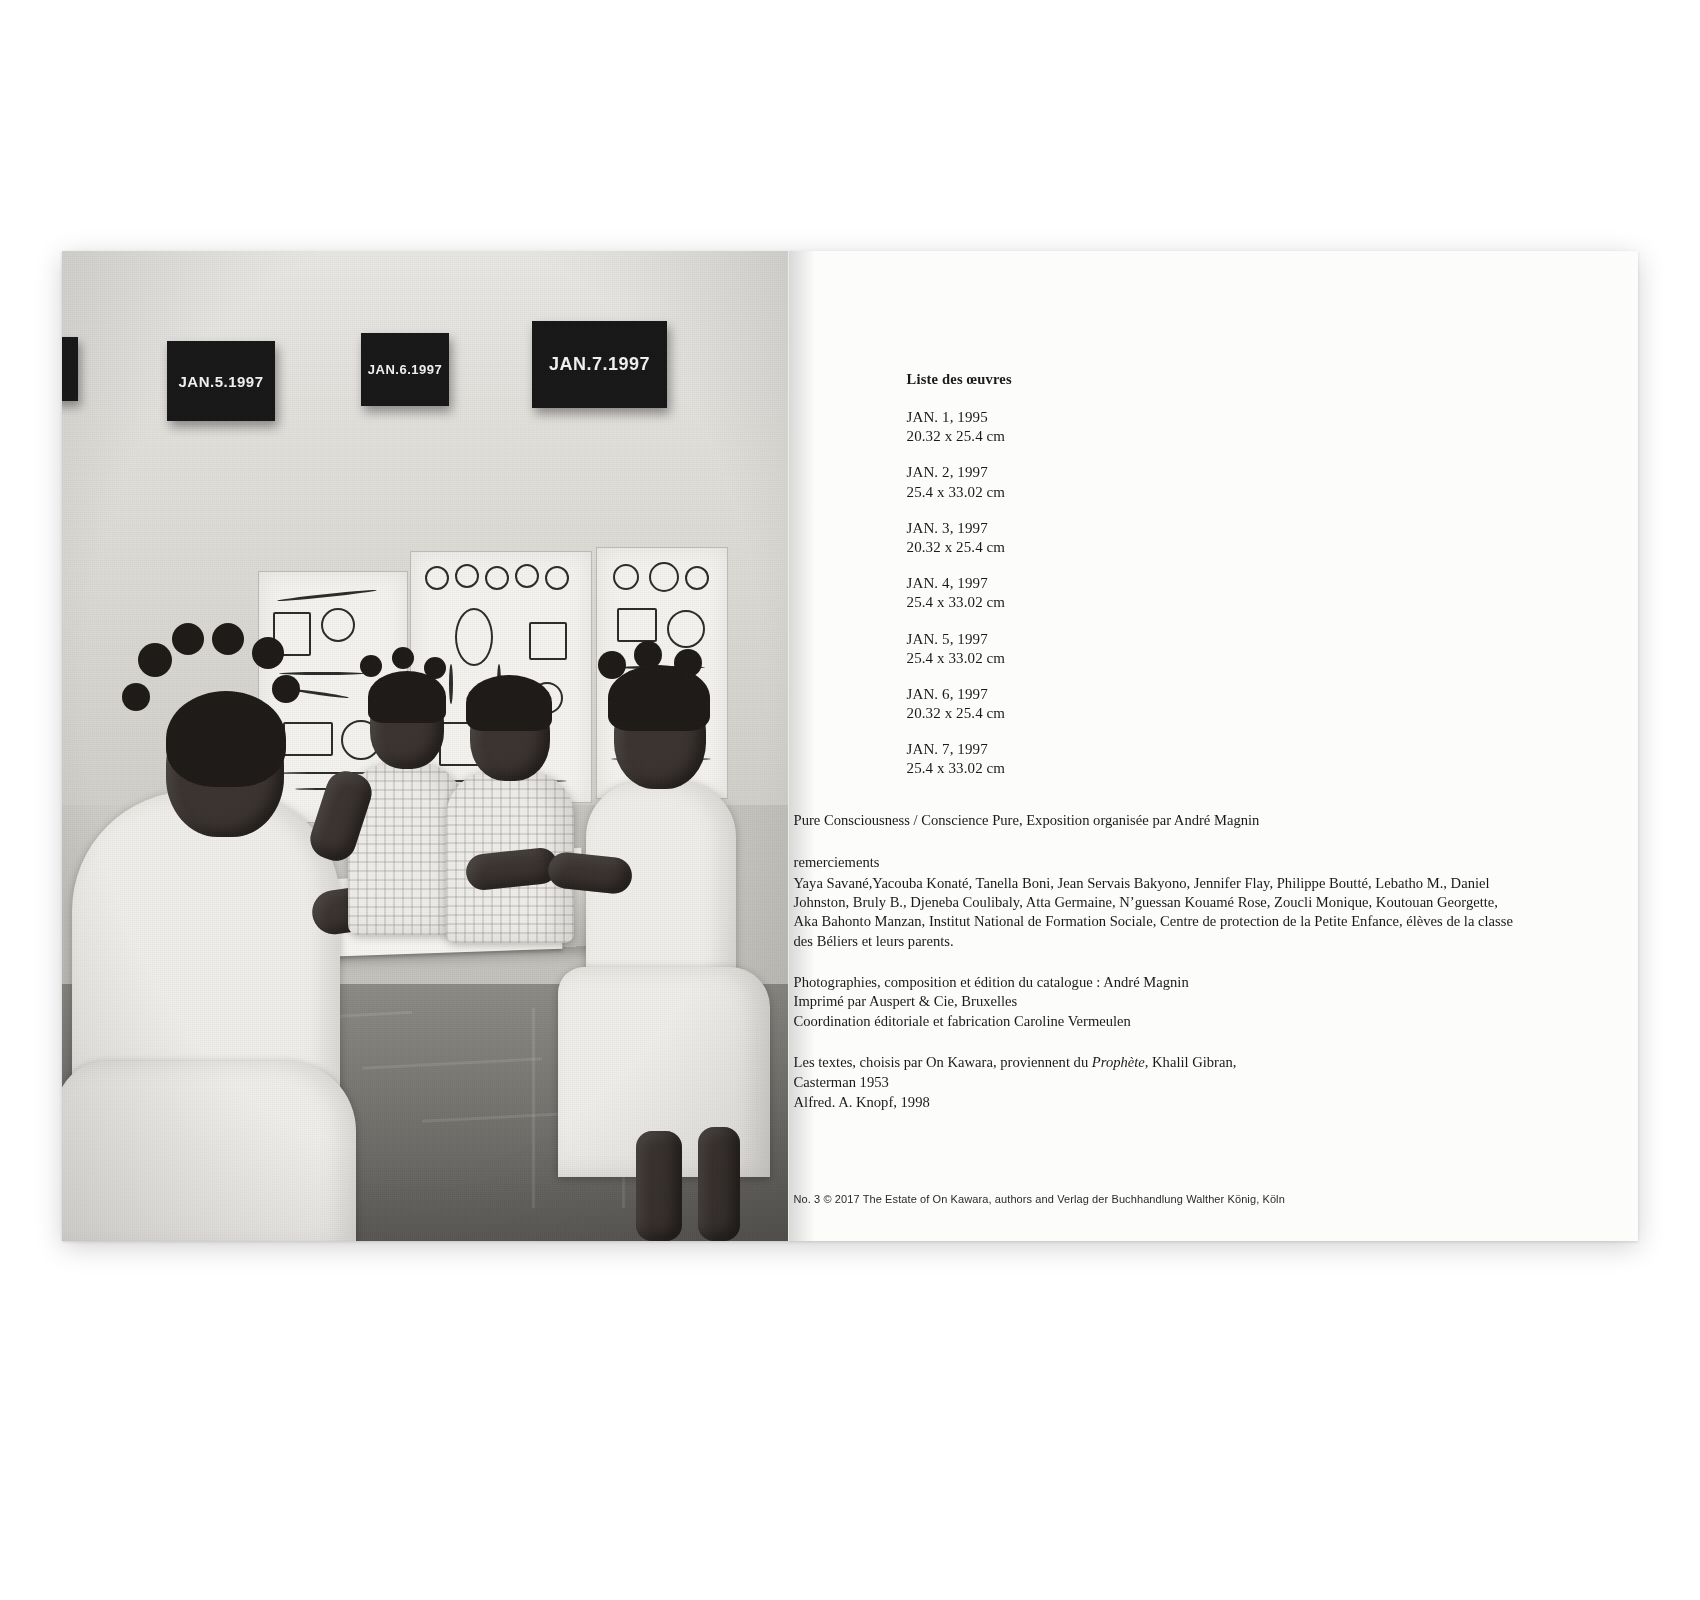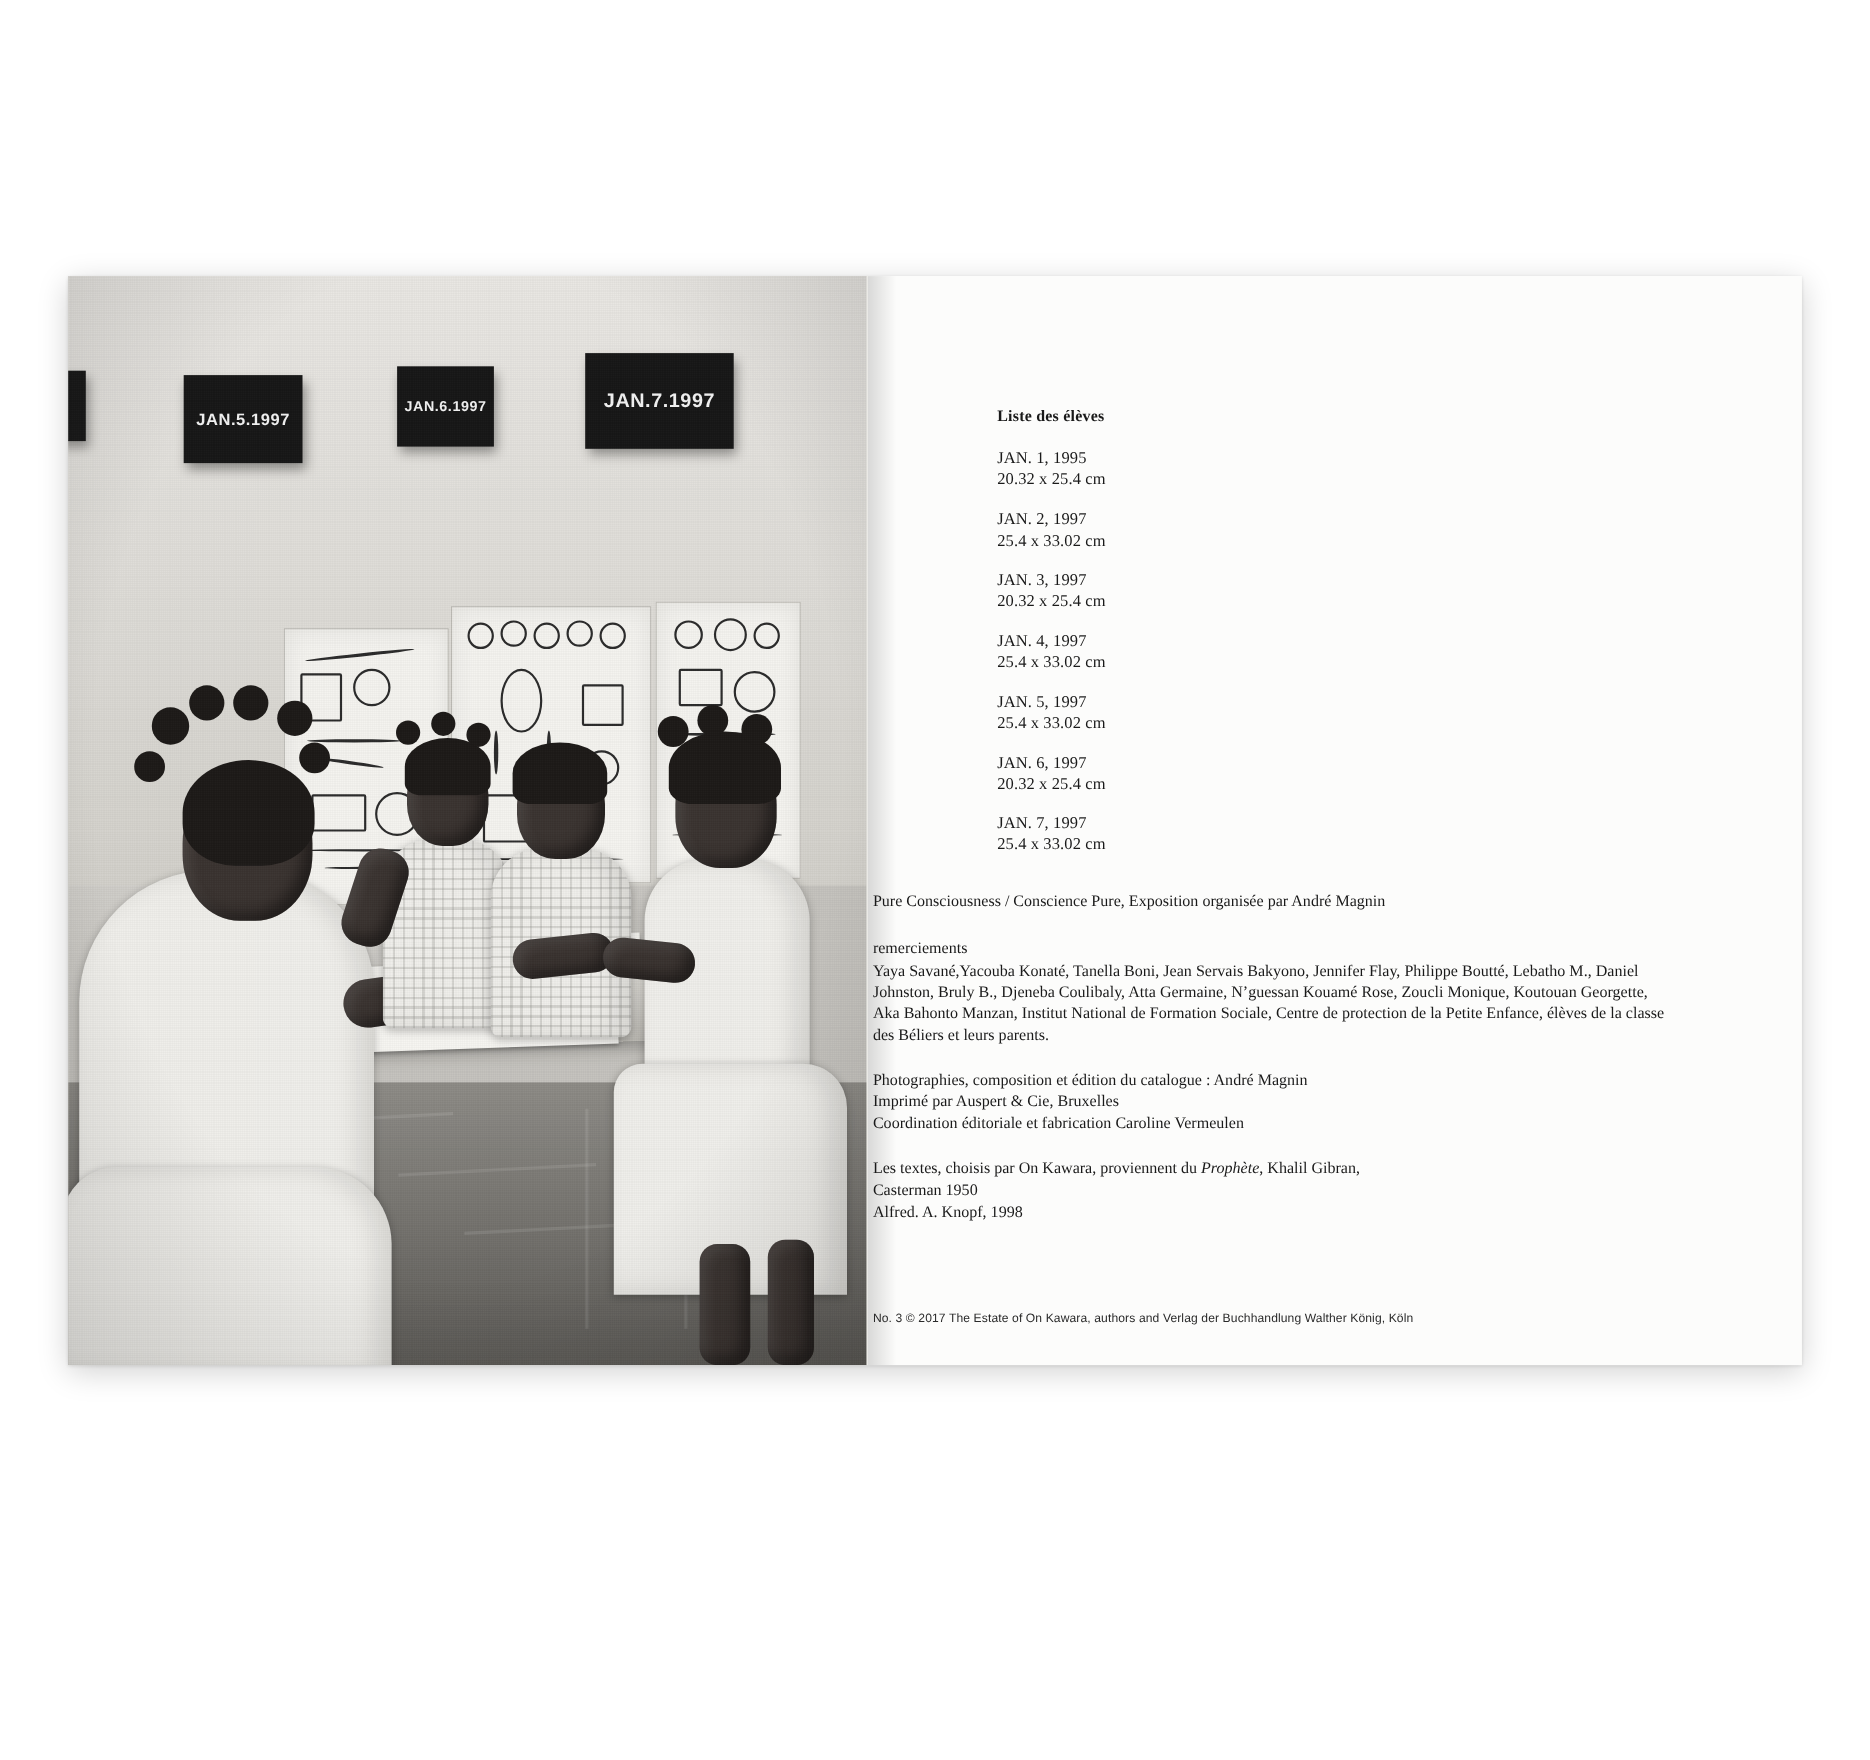--- a/index.html
+++ b/index.html
@@ -330,21 +330,21 @@
 
       <div class="photo-grain"></div>
       <div class="vignette"></div>
     </div>
   </div>
 
   <div class="page-right">
     <div class="gutter-shadow"></div>
 
     <div class="works-list">
-      <div class="works-title">Liste des élèves</div>
+      <div class="works-title">Liste des œuvres</div>
 
       <div class="work-item">
         <div class="w-title">JAN. 1, 1995</div>
         <div class="w-dims">20.32 x 25.4 cm</div>
       </div>
       <div class="work-item">
         <div class="w-title">JAN. 2, 1997</div>
         <div class="w-dims">25.4 x 33.02 cm</div>
       </div>
       <div class="work-item">
@@ -382,21 +382,21 @@
       </div>
 
       <div class="para">
         <div>Photographies, composition et édition du catalogue : André Magnin</div>
         <div>Imprimé par Auspert &amp; Cie, Bruxelles</div>
         <div>Coordination éditoriale et fabrication Caroline Vermeulen</div>
       </div>
 
       <div class="para">
         <div><span>Les textes, choisis par On Kawara,  proviennent du </span><span class="ital">Prophète</span><span>, Khalil Gibran,</span></div>
-        <div>Casterman 1950</div>
+        <div>Casterman 1953</div>
         <div>Alfred. A. Knopf, 1998</div>
       </div>
 
     </div>
 
     <div class="colophon">No. 3   © 2017   The Estate of On Kawara, authors and Verlag der Buchhandlung Walther König, Köln</div>
   </div>
 
 </div>
 

